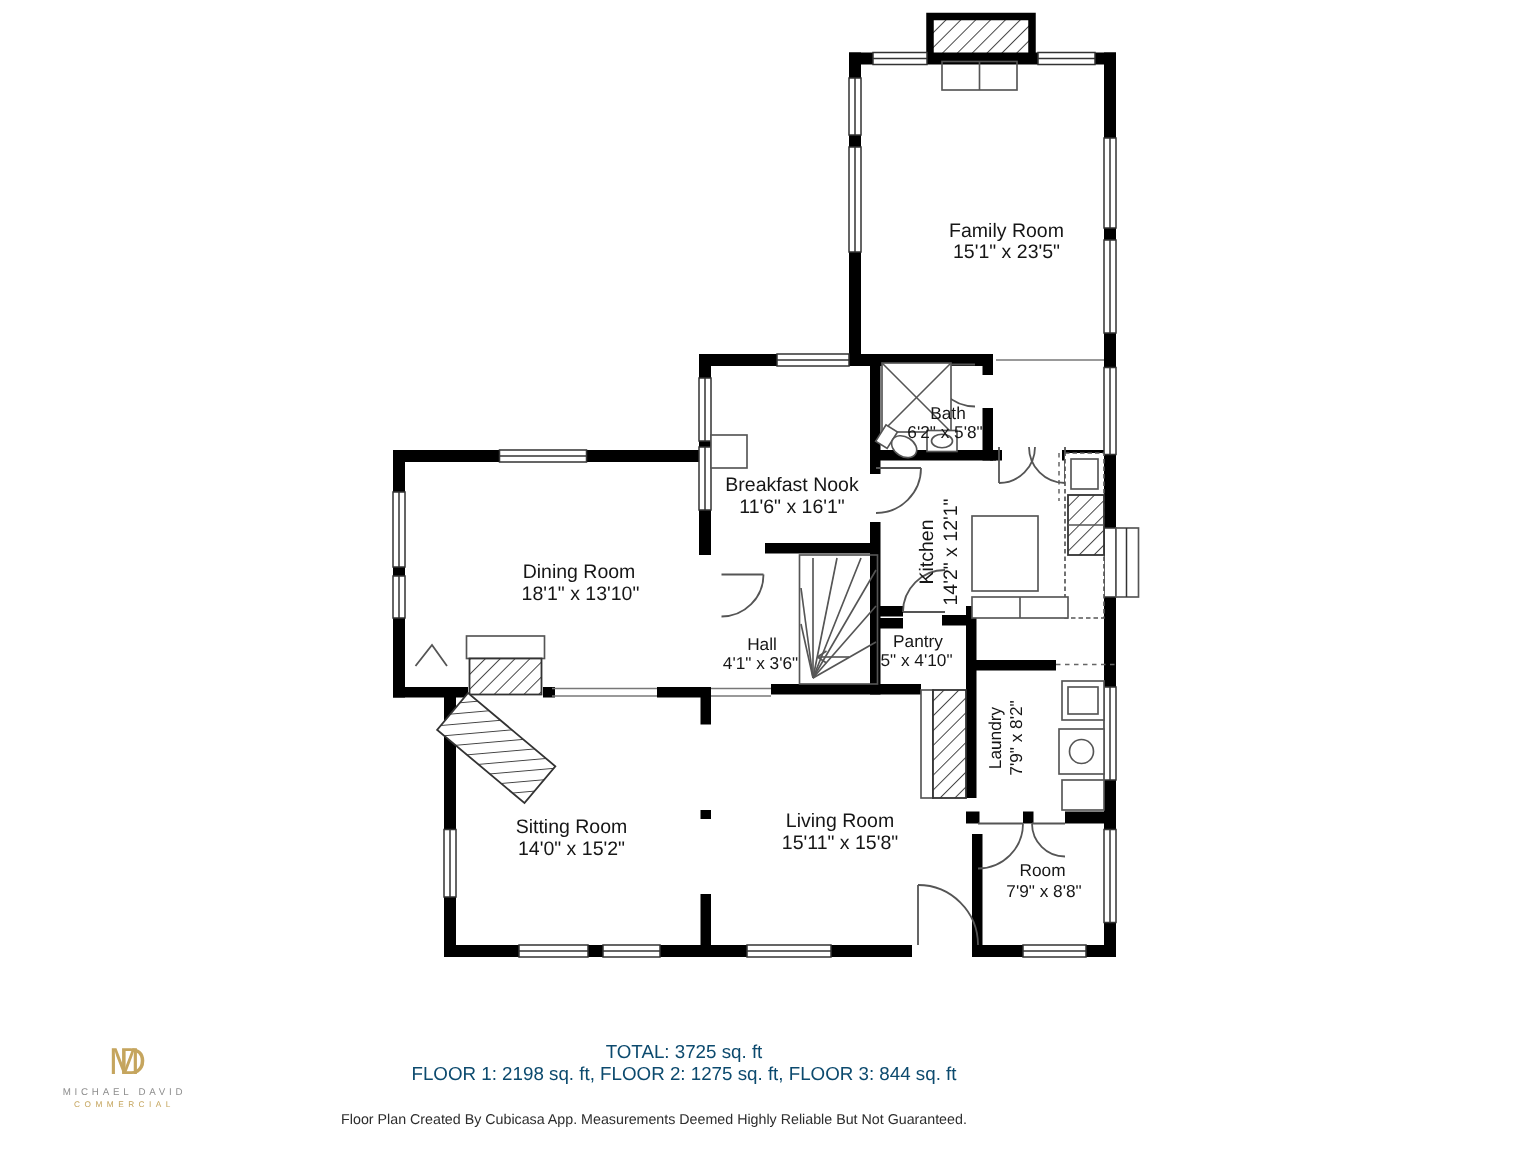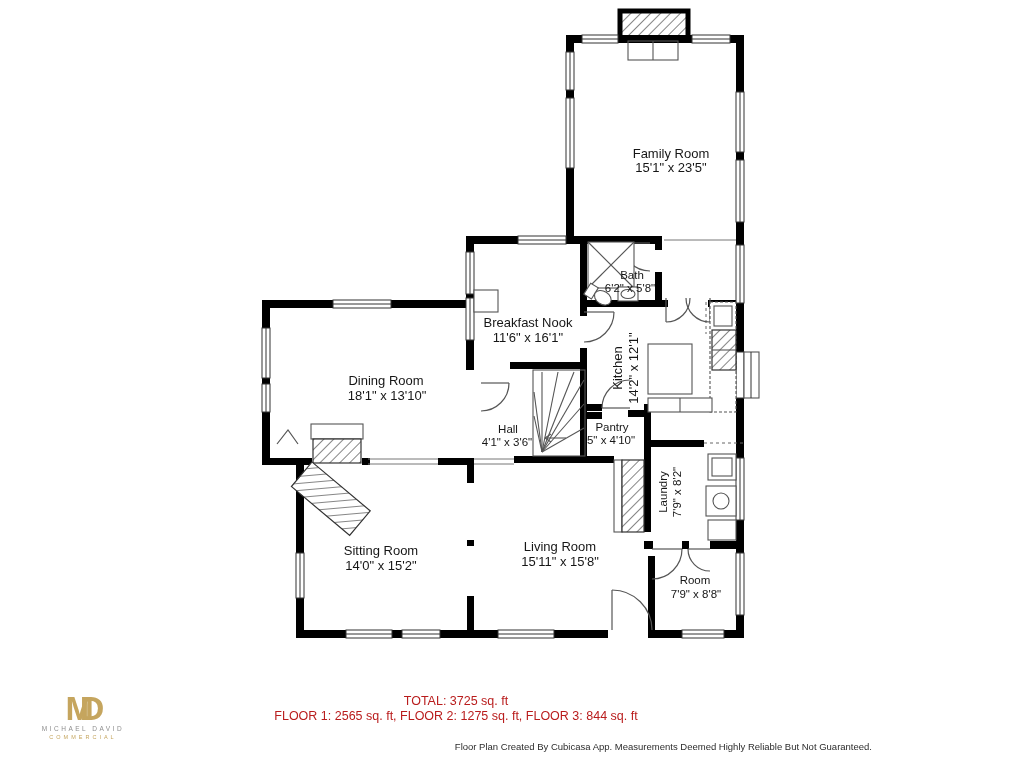--- a/index.html
+++ b/index.html
@@ -13,27 +13,27 @@
   .fix{stroke:#555;stroke-width:1.1;fill:#fff;}
   .hatch{fill:url(#diag);stroke:#333;stroke-width:1.2;}
   .hatchB{fill:url(#diag);stroke:#000;stroke-width:5;}
   .win{fill:#fff;stroke:#333;stroke-width:1;}
   .winl{stroke:#333;stroke-width:1;}
   .door{stroke:#555;stroke-width:1.2;fill:none;}
   .dash{stroke:#666;stroke-width:1;stroke-dasharray:3 3;fill:none;}
   text.rm{font-family:"Liberation Sans",sans-serif;font-size:13px;fill:#161616;text-anchor:middle;}
   text.rs{font-family:"Liberation Sans",sans-serif;font-size:11.5px;fill:#161616;text-anchor:middle;}
   
-  .summary{position:absolute;left:0;top:694px;width:912px;text-align:center;color:#b91c1c;}
+  .summary{position:absolute;left:0;top:694px;width:912px;text-align:center;color:#0c4a6e;}
   .summary .l{font-size:12.5px;line-height:15px;}
-  .credit{position:absolute;left:0;top:741px;width:872px;text-align:right;
+  .credit{position:absolute;left:0;top:741px;width:872px;text-align:center;
           font-size:9.5px;color:#2c2c2c;}
   
   .logo{position:absolute;left:28px;top:693px;width:110px;text-align:center;}
-  .monogram{font-weight:bold;font-size:34px;line-height:30px;letter-spacing:-14px;
+  .monogram{font-weight:normal;font-size:25px;line-height:30px;letter-spacing:-14px;
             text-indent:-10px;}
   .logo .name{font-size:6.5px;letter-spacing:2.5px;margin-top:2px;}
   .logo .div{font-size:5.5px;letter-spacing:3px;margin-top:2px;}
 </style>
 </head>
 <body>
 
 <div id="canvas" style="background: rgb(255, 255, 255);">
 
 <svg id="plan" width="1024" height="768" viewBox="0 0 1024 768">
@@ -271,21 +271,21 @@
     <text class="rm" x="560" y="551">Living Room</text>
     <text class="rm" x="560" y="566">15'11" x 15'8"</text>
 
     <text class="rs" x="695" y="584">Room</text>
     <text class="rs" x="696" y="598">7'9" x 8'8"</text>
   </g>
 </svg>
 
 <div class="summary">
   <div class="l">TOTAL: 3725 sq. ft</div>
-  <div class="l">FLOOR 1: 2565 sq. ft, FLOOR 2: 1275 sq. ft, FLOOR 3: 844 sq. ft</div>
+  <div class="l">FLOOR 1: 2198 sq. ft, FLOOR 2: 1275 sq. ft, FLOOR 3: 844 sq. ft</div>
 </div>
 <div class="credit">Floor Plan Created By Cubicasa App. Measurements Deemed Highly Reliable But Not Guaranteed.</div>
 
 <div class="logo">
   <div class="monogram" id="logo-monogram" style="color: rgb(197, 165, 94);">MD</div>
   <div class="name" id="logo-name" style="color: rgb(142, 142, 142);">MICHAEL DAVID</div>
   <div class="div" id="logo-division" style="color: rgb(197, 165, 94);">COMMERCIAL</div>
 </div>
 
 </div>

